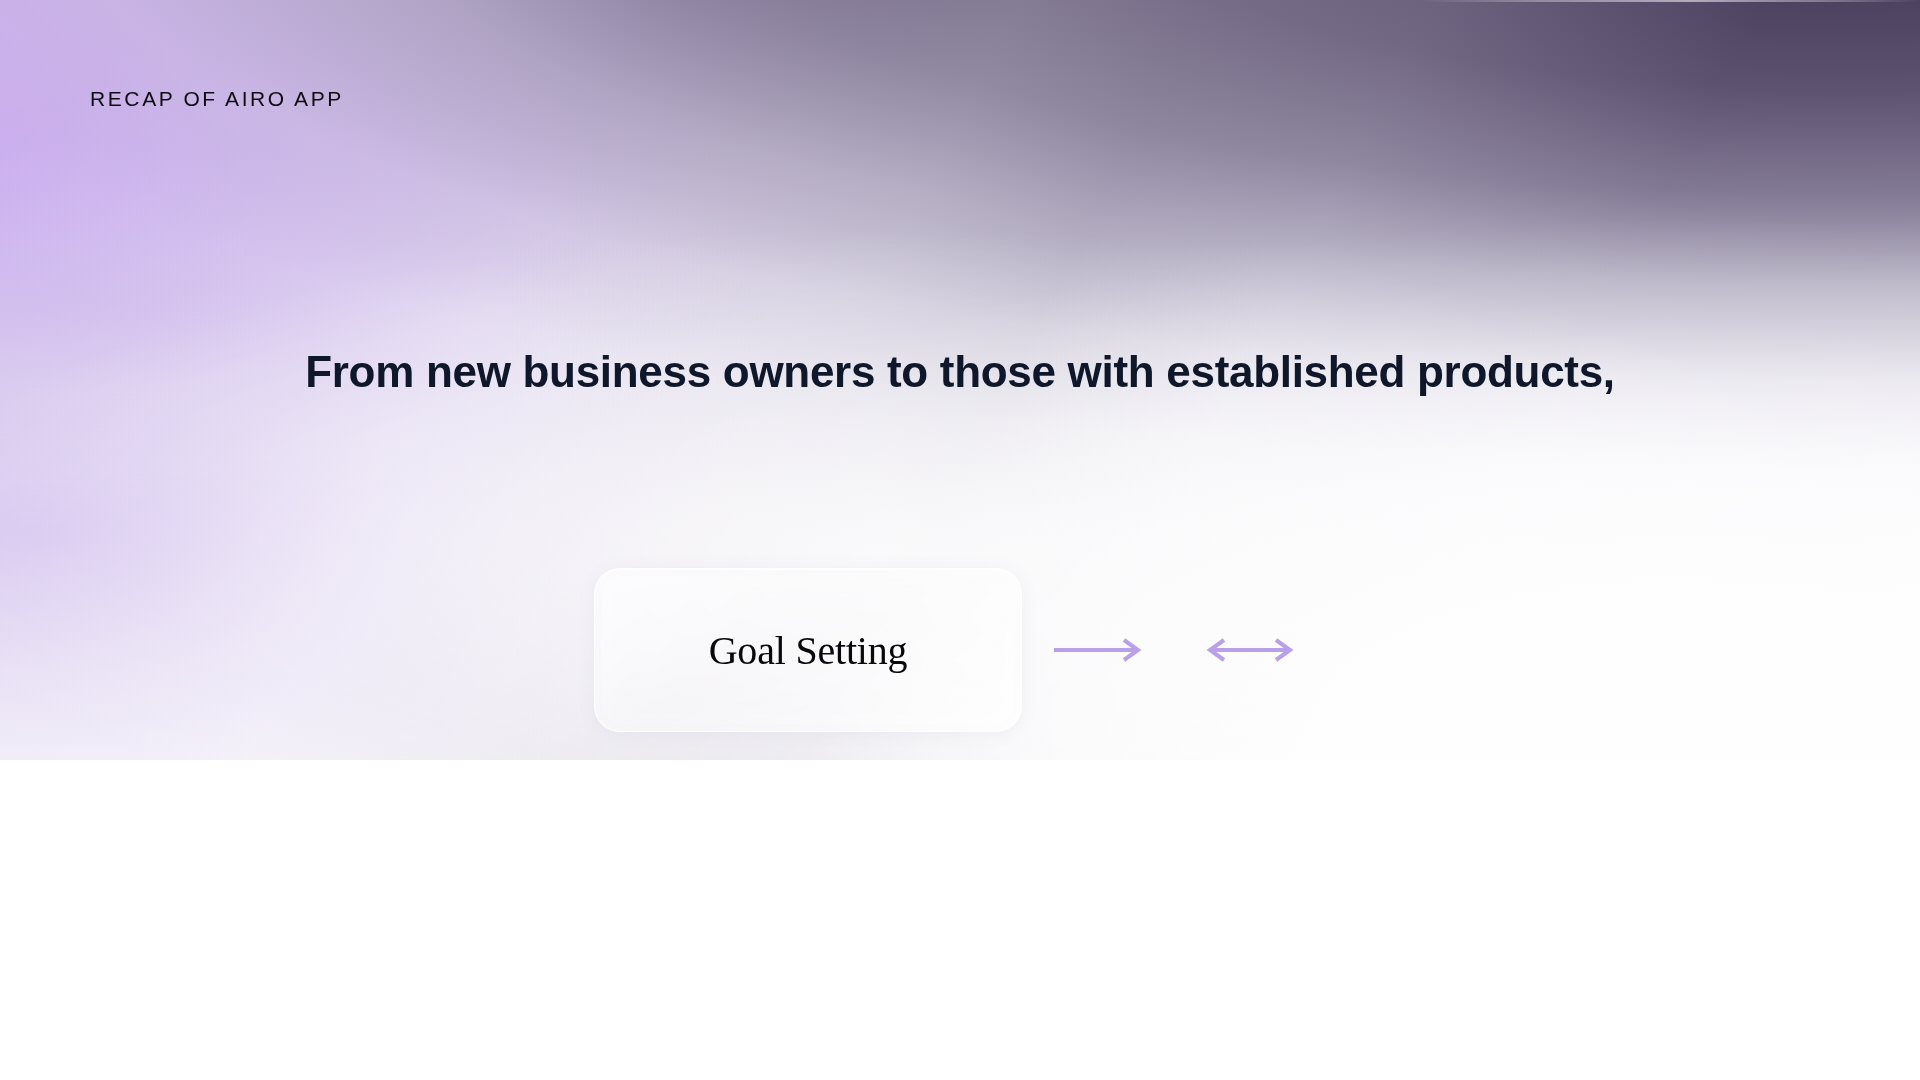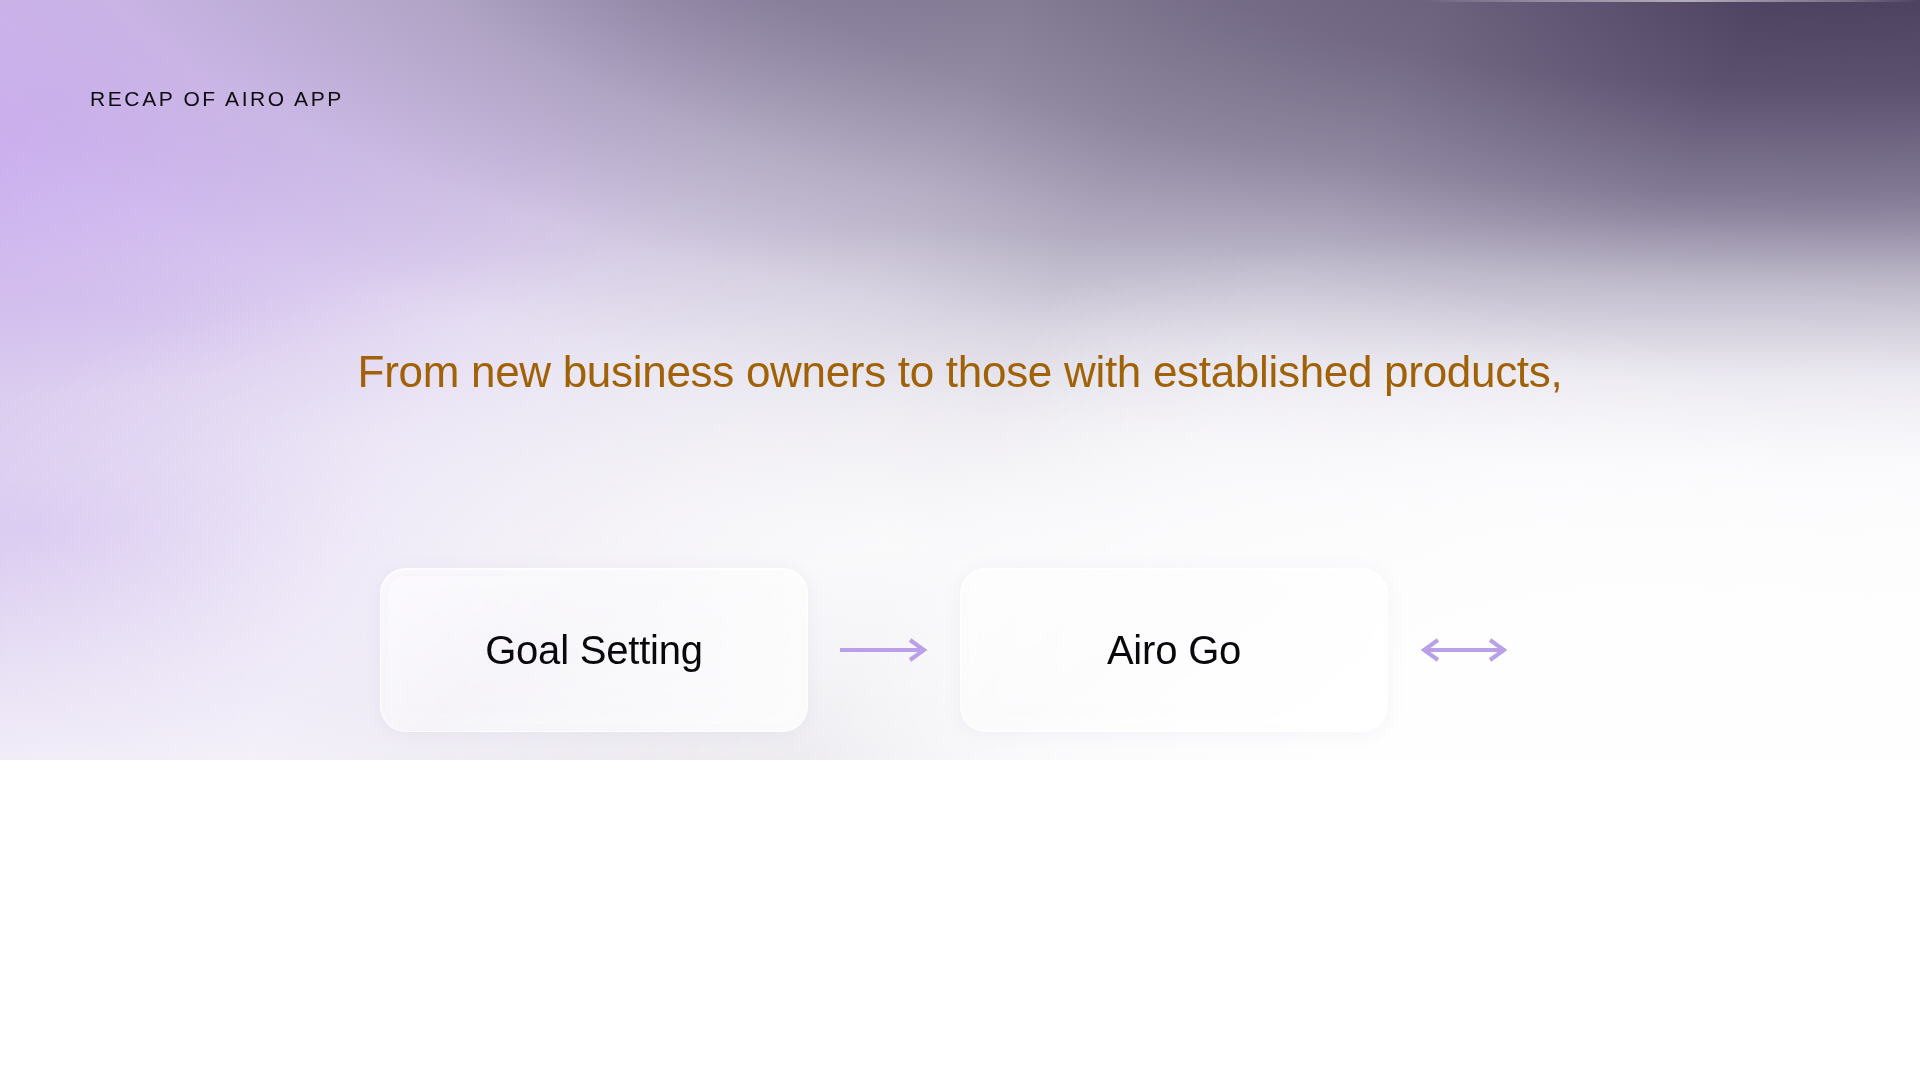--- a/index.html
+++ b/index.html
@@ -139,39 +139,40 @@
     line-height: 1.2;
     white-space: nowrap;
   }
 
   .headline {
     position: absolute;
     left: 0;
     right: 0;
     top: 342px;
     text-align: center;
-    color: #a16207;
+    color: #0f172a;
     font-size: 44px;
-    font-weight: 400;
+    font-weight: 700;
     line-height: 60px;
     letter-spacing: -0.3px;
   }
   .headline .hl-line { display: block; white-space: nowrap; }
 
   
   .flow-row {
     position: absolute;
     left: 0;
     right: 0;
     top: 568px;
     height: 164px;
     display: flex;
     align-items: center;
     justify-content: center;
     gap: 0;
+    font-family: Liberation Serif, serif;
   }
 
   .flow-card {
     position: relative;
     width: 428px;
     height: 164px;
     border-radius: 26px;
     display: flex;
     align-items: center;
     justify-content: center;
@@ -272,23 +273,20 @@
 
       <div class="flow-arrow">
         <span>
           <svg width="92" height="26" viewBox="0 0 92 26" fill="none" aria-hidden="true">
             <line x1="2" y1="13" x2="82" y2="13" stroke="#b9a0e8" stroke-width="4" stroke-linecap="butt"></line>
             <polyline points="72,3 86,13 72,23" fill="none" stroke="#b9a0e8" stroke-width="4" stroke-linecap="butt" stroke-linejoin="miter"></polyline>
           </svg>
         </span>
       </div>
 
-      <div class="flow-card">
-        <span class="flow-card-label">Airo Go</span>
-      </div>
 
       <div class="flow-arrow">
         <span>
           <svg width="92" height="26" viewBox="0 0 92 26" fill="none" aria-hidden="true">
             <line x1="8" y1="13" x2="84" y2="13" stroke="#b9a0e8" stroke-width="4" stroke-linecap="butt"></line>
             <polyline points="20,3 6,13 20,23" fill="none" stroke="#b9a0e8" stroke-width="4" stroke-linecap="butt" stroke-linejoin="miter"></polyline>
             <polyline points="72,3 86,13 72,23" fill="none" stroke="#b9a0e8" stroke-width="4" stroke-linecap="butt" stroke-linejoin="miter"></polyline>
           </svg>
         </span>
       </div>

